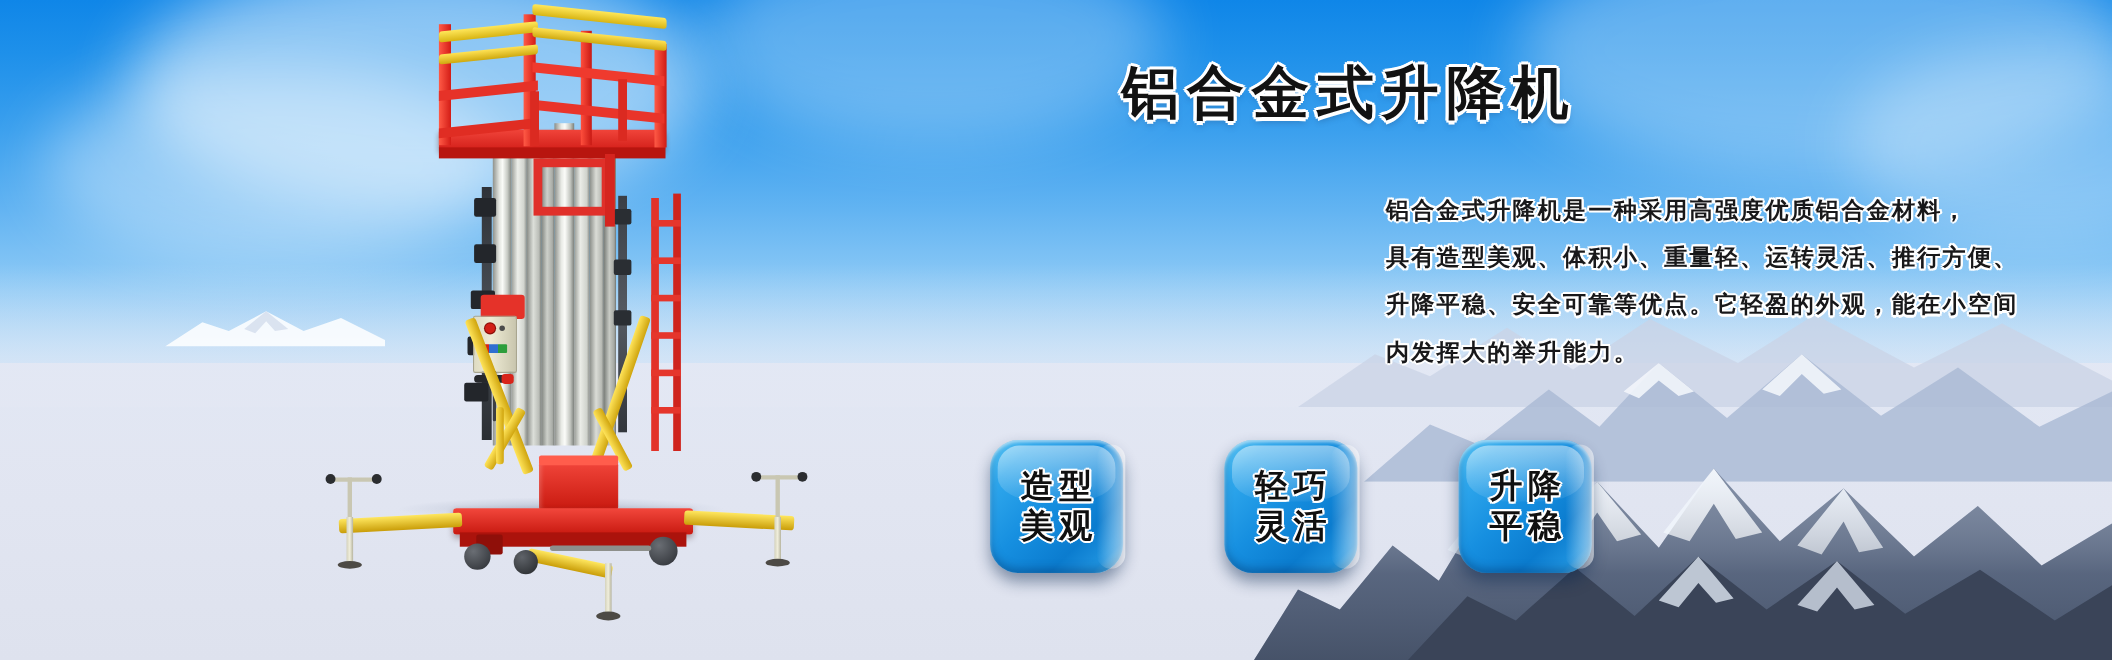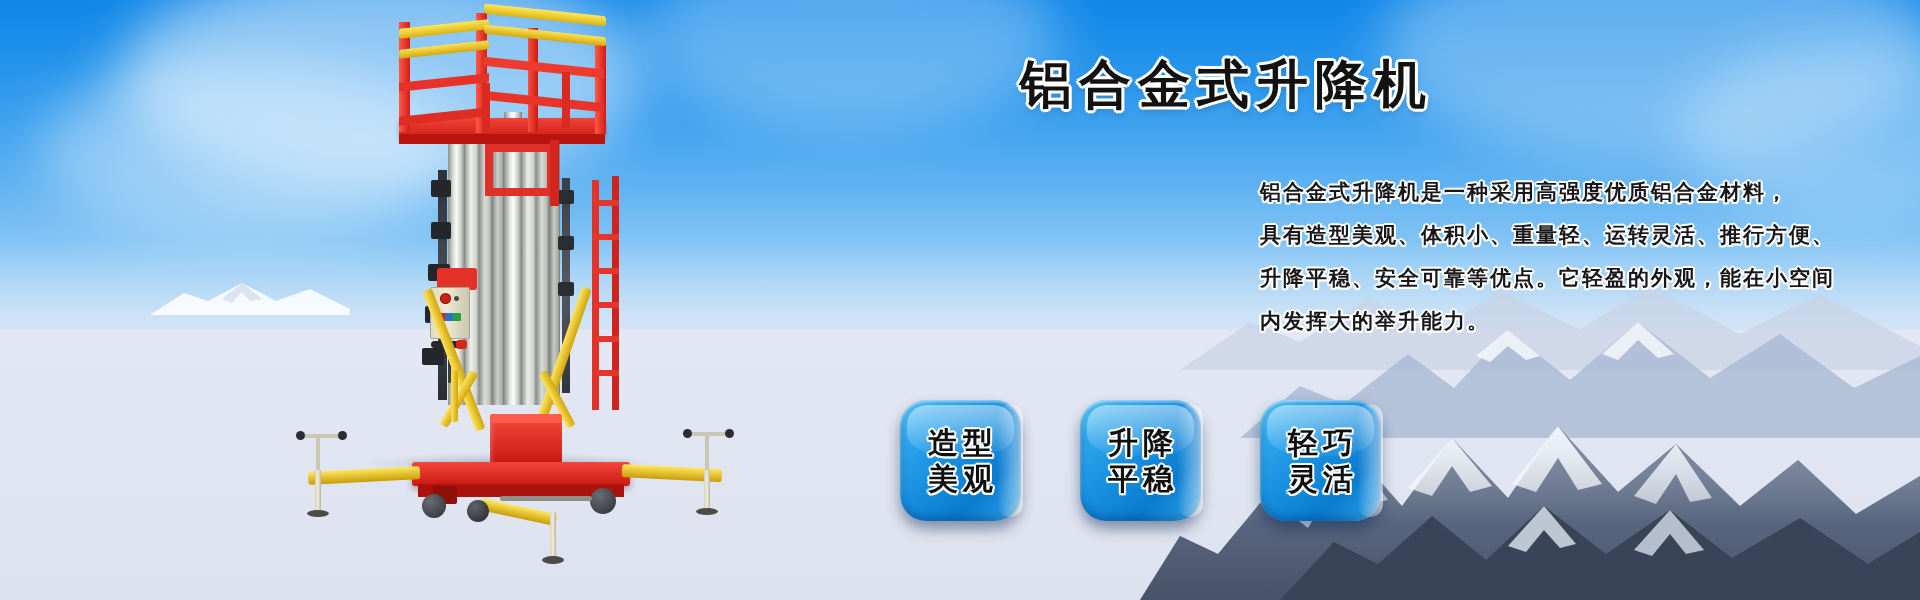--- a/index.html
+++ b/index.html
@@ -46,21 +46,21 @@
     white-space:nowrap;line-height:43px;
     text-shadow:
       -1.5px -1.5px 0 #fff, 1.5px -1.5px 0 #fff,
       -1.5px 1.5px 0 #fff, 1.5px 1.5px 0 #fff,
       -2px 0 0 #fff, 2px 0 0 #fff, 0 -2px 0 #fff, 0 2px 0 #fff;
     position:relative;right:0;
     transform:translateX(100%);
   }
 
   
-  #badges{position:absolute;left:900px;top:400px;display:flex;gap:59px;}
+  #badges{position:absolute;left:900px;top:400px;display:flex;gap:92px;}
   .badge{
     position:relative;width:121px;height:121px;border-radius:26px;
     background:
       linear-gradient(135deg,#5ec8f5 0%,#2fa7ec 18%,#168fe0 46%,#0b7ccf 72%,#1f93df 88%,#7fd4f7 100%);
     box-shadow:
       0 8px 14px rgba(10,40,80,.45),
       inset 0 2px 3px rgba(255,255,255,.55),
       inset 0 -4px 8px rgba(0,40,90,.35);
     display:flex;flex-direction:column;align-items:center;justify-content:center;
   }
@@ -296,24 +296,24 @@
   </div>
 
   <div id="badges">
 
     <div class="badge">
       <span class="bl">造型</span>
       <span class="bl">美观</span>
     </div>
 
     <div class="badge">
+      <span class="bl">轻巧</span>
+      <span class="bl">灵活</span>
+    </div>
+
+    <div class="badge">
       <span class="bl">升降</span>
       <span class="bl">平稳</span>
     </div>
 
-    <div class="badge">
-      <span class="bl">轻巧</span>
-      <span class="bl">灵活</span>
-    </div>
-
   </div>
 
 </div>
 
 </body></html>

